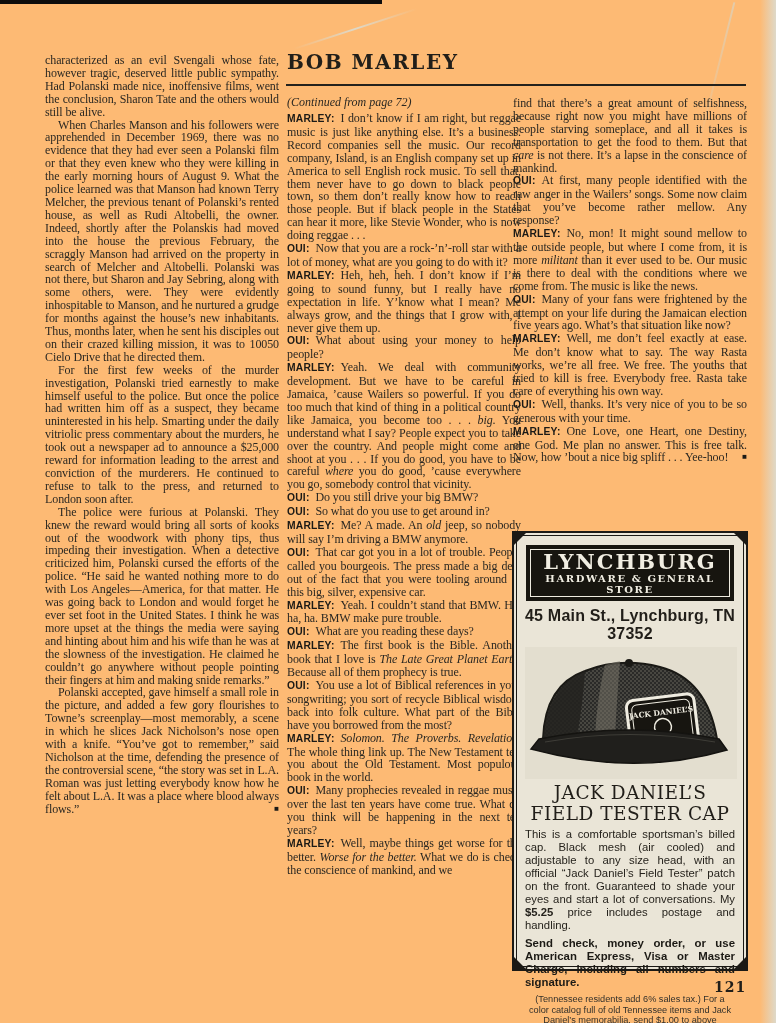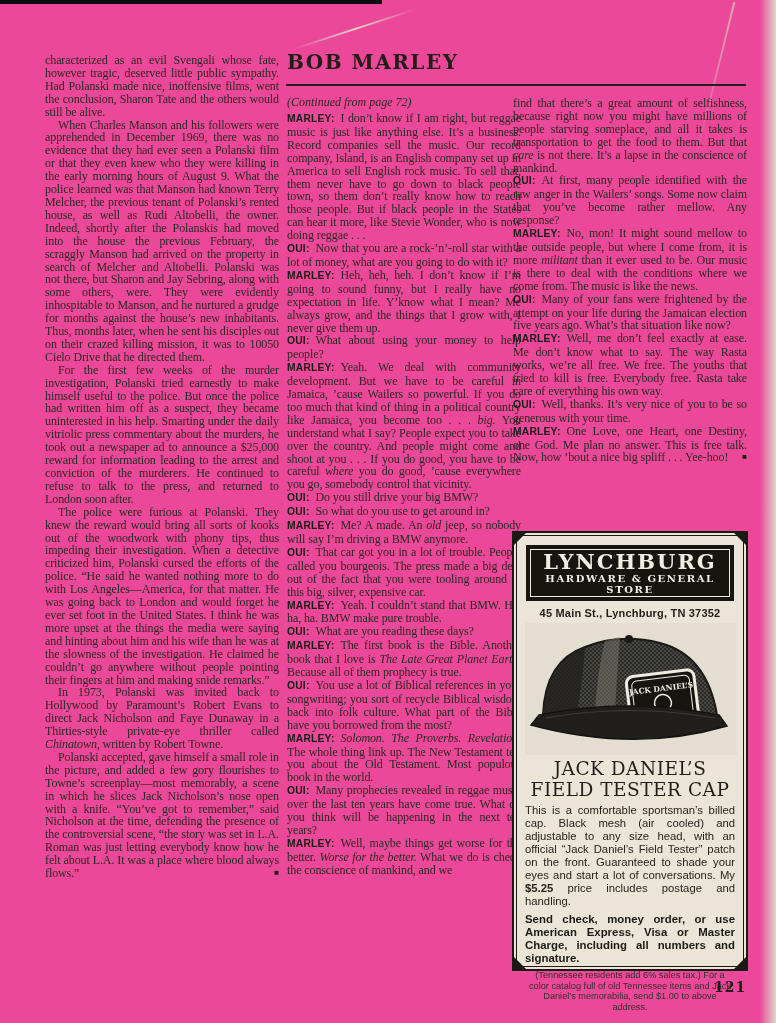--- a/index.html
+++ b/index.html
@@ -1,17 +1,17 @@
 <!DOCTYPE html>
 <html><head>
 <meta charset="utf-8">
 <style>
   html,body{margin:0;padding:0;}
   body{width:776px;height:1023px;position:relative;background:#b9b4a6;font-family:"Liberation Serif",serif;}
-  #page{position:absolute;inset:0;background:#ec4899;overflow:hidden;color:#2b2822;}
+  #page{position:absolute;inset:0;background:#fdba74;overflow:hidden;color:#2b2822;}
   
   .scan-strip{position:absolute;top:0;left:0;width:382px;height:4px;background:#0d0d0d;}
   .crease1{position:absolute;top:0;right:60px;width:2px;height:160px;background:linear-gradient(#d8d3c2,transparent);transform:rotate(14deg);opacity:.7;}
   .crease2{position:absolute;top:28px;left:290px;width:130px;height:2px;background:linear-gradient(90deg,transparent,#ddd8c8,transparent);transform:rotate(-18deg);}
   .edge-shade{position:absolute;top:0;right:0;width:16px;height:100%;background:linear-gradient(90deg,transparent,#ded9c9);}
 
   .col{position:absolute;width:234px;text-align:justify;font-size:12px;line-height:12.9px;letter-spacing:-0.1px;}
   .body-para{margin:0;}
   .body-para.indent{text-indent:13px;}
   em{font-style:italic;}
@@ -30,21 +30,21 @@
   .corner{position:absolute;width:0;height:0;border-style:solid;}
   .corner.tl{top:-2px;left:-2px;border-width:16px 16px 0 0;border-color:#1b1915 transparent transparent transparent;}
   .corner.tr{top:-2px;right:-2px;border-width:0 16px 16px 0;border-color:transparent #1b1915 transparent transparent;}
   .corner.bl{bottom:-2px;left:-2px;border-width:16px 0 0 16px;border-color:transparent transparent transparent #1b1915;}
   .corner.br{bottom:-2px;right:-2px;border-width:0 0 16px 16px;border-color:transparent transparent #1b1915 transparent;}
 
   #store-plaque{margin:2px auto 0 auto;width:204px;background:#17150f;border:2px solid #17150f;padding:4px 0 4px 0;text-align:center;position:relative;}
   #store-plaque .inner-frame{position:absolute;inset:2px;border:1px solid #efece0;pointer-events:none;}
   #store-name{font-family:"DejaVu Serif",serif;font-weight:700;font-size:21px;letter-spacing:2px;color:#f1eee2;line-height:22px;}
   #store-subtitle{font-family:"DejaVu Serif",serif;font-weight:700;font-size:10px;letter-spacing:1.6px;color:#f1eee2;line-height:11px;}
-  #ad-address{font-family:"Liberation Sans",sans-serif;font-weight:700;font-size:11px;text-align:center;margin:6px 0 2px 0;color:#211e19;letter-spacing:.2px;}
+  #ad-address{font-family:"Liberation Sans",sans-serif;font-weight:700;font-size:16px;text-align:center;margin:6px 0 2px 0;color:#211e19;letter-spacing:.2px;}
   #cap-photo{margin:2px auto 0 auto;width:212px;height:132px;background:#e3decf;position:relative;}
   #ad-headline{font-family:"DejaVu Serif",serif;font-size:18.5px;line-height:20.5px;text-align:center;letter-spacing:.5px;color:#211e19;margin-top:4px;}
   #ad-body{font-family:"Liberation Sans",sans-serif;font-size:11.3px;line-height:13px;text-align:justify;margin-top:4px;color:#26231d;}
   #ad-bold{font-family:"Liberation Sans",sans-serif;font-weight:700;font-size:11.4px;line-height:13px;text-align:justify;margin-top:5px;color:#1c1a15;}
   #ad-fine{font-family:"Liberation Sans",sans-serif;font-size:9.2px;line-height:10.6px;text-align:center;margin-top:5px;color:#33302a;}
 
   #page-number{position:absolute;left:714px;top:979px;font-family:"DejaVu Serif",serif;font-weight:700;font-size:14px;color:#211e19;letter-spacing:1px;}
 </style>
 </head>
 <body>
@@ -53,21 +53,20 @@
   <div class="scan-strip"></div>
   <div class="crease1"></div>
   <div class="crease2"></div>
   <div class="edge-shade"></div>
 
   <div class="col" id="left-col" style="left:45px;top:54px;">
       <p class="body-para"><span>characterized as an evil Svengali whose fate, however tragic, deserved little public sympathy. Had Polanski made nice, inoffensive films, went the conclusion, Sharon Tate and the others would still be alive.</span></p>
       <p class="body-para indent"><span>When Charles Manson and his followers were apprehended in December 1969, there was no evidence that they had ever seen a Polanski film or that they even knew who they were killing in the early morning hours of August 9. What the police learned was that Manson had known Terry Melcher, the previous tenant of Polanski’s rented house, as well as Rudi Altobelli, the owner. Indeed, shortly after the Polanskis had moved into the house the previous February, the scraggly Manson had arrived on the property in search of Melcher and Altobelli. Polanski was not there, but Sharon and Jay Sebring, along with some others, were. They were evidently inhospitable to Manson, and he nurtured a grudge for months against the house’s new inhabitants. Thus, months later, when he sent his disciples out on their crazed killing mission, it was to 10050 Cielo Drive that he directed them.</span></p>
       <p class="body-para indent"><span>For the first few weeks of the murder investigation, Polanski tried earnestly to make himself useful to the police. But once the police had written him off as a suspect, they became uninterested in his help. Smarting under the daily vitriolic press commentary about the murders, he took out a newspaper ad to announce a $25,000 reward for information leading to the arrest and conviction of the murderers. He continued to refuse to talk to the press, and returned to London soon after.</span></p>
       <p class="body-para indent"><span>The police were furious at Polanski. They knew the reward would bring all sorts of kooks out of the woodwork with phony tips, thus impeding their investigation. When a detective criticized him, Polanski cursed the efforts of the police. “He said he wanted nothing more to do with Los Angeles—America, for that matter. He was going back to London and would forget he ever set foot in the United States. I think he was more upset at the things the media were saying and hinting about him and his wife than he was at the slowness of the investigation. He claimed he couldn’t go anywhere without people pointing their fingers at him and making snide remarks.”</span></p>
-      <p class="body-para indent"><span>In 1973, Polanski was invited back to Hollywood by Paramount’s Robert Evans to direct Jack Nicholson and Faye Dunaway in a Thirties-style private-eye thriller called </span><em>Chinatown</em><span>, written by Robert Towne.</span></p>
       <p class="body-para indent"><span>Polanski accepted, gave himself a small role in the picture, and added a few gory flourishes to Towne’s screenplay—most memorably, a scene in which he slices Jack Nicholson’s nose open with a knife. “You’ve got to remember,” said Nicholson at the time, defending the presence of the controversial scene, “the story was set in L.A. Roman was just letting everybody know how he felt about L.A. It was a place where blood always flows.”</span><span class="endmark">■</span></p>
     </div>
 
   <div id="article-title">BOB MARLEY</div>
   <div id="title-rule"></div>
   <div id="continued-line">(Continued from page 72)</div>
 
   <div class="col" id="mid-col" style="left:287px;top:112px;">
       <p class="qa"><span class="speaker">MARLEY:</span> <span>I don’t know if I am right, but reggae music is just like anything else. It’s a business. Record companies sell the music. Our record company, Island, is an English company set up in America to sell English rock music. To sell that, them never have to go down to black people town, so them don’t really know how to reach those people. But if black people in the States can hear it more, like Stevie Wonder, who is now doing reggae . . .</span></p>
       <p class="qa"><span class="speaker">OUI:</span> <span>Now that you are a rock-’n’-roll star with a lot of money, what are you going to do with it?</span></p>

